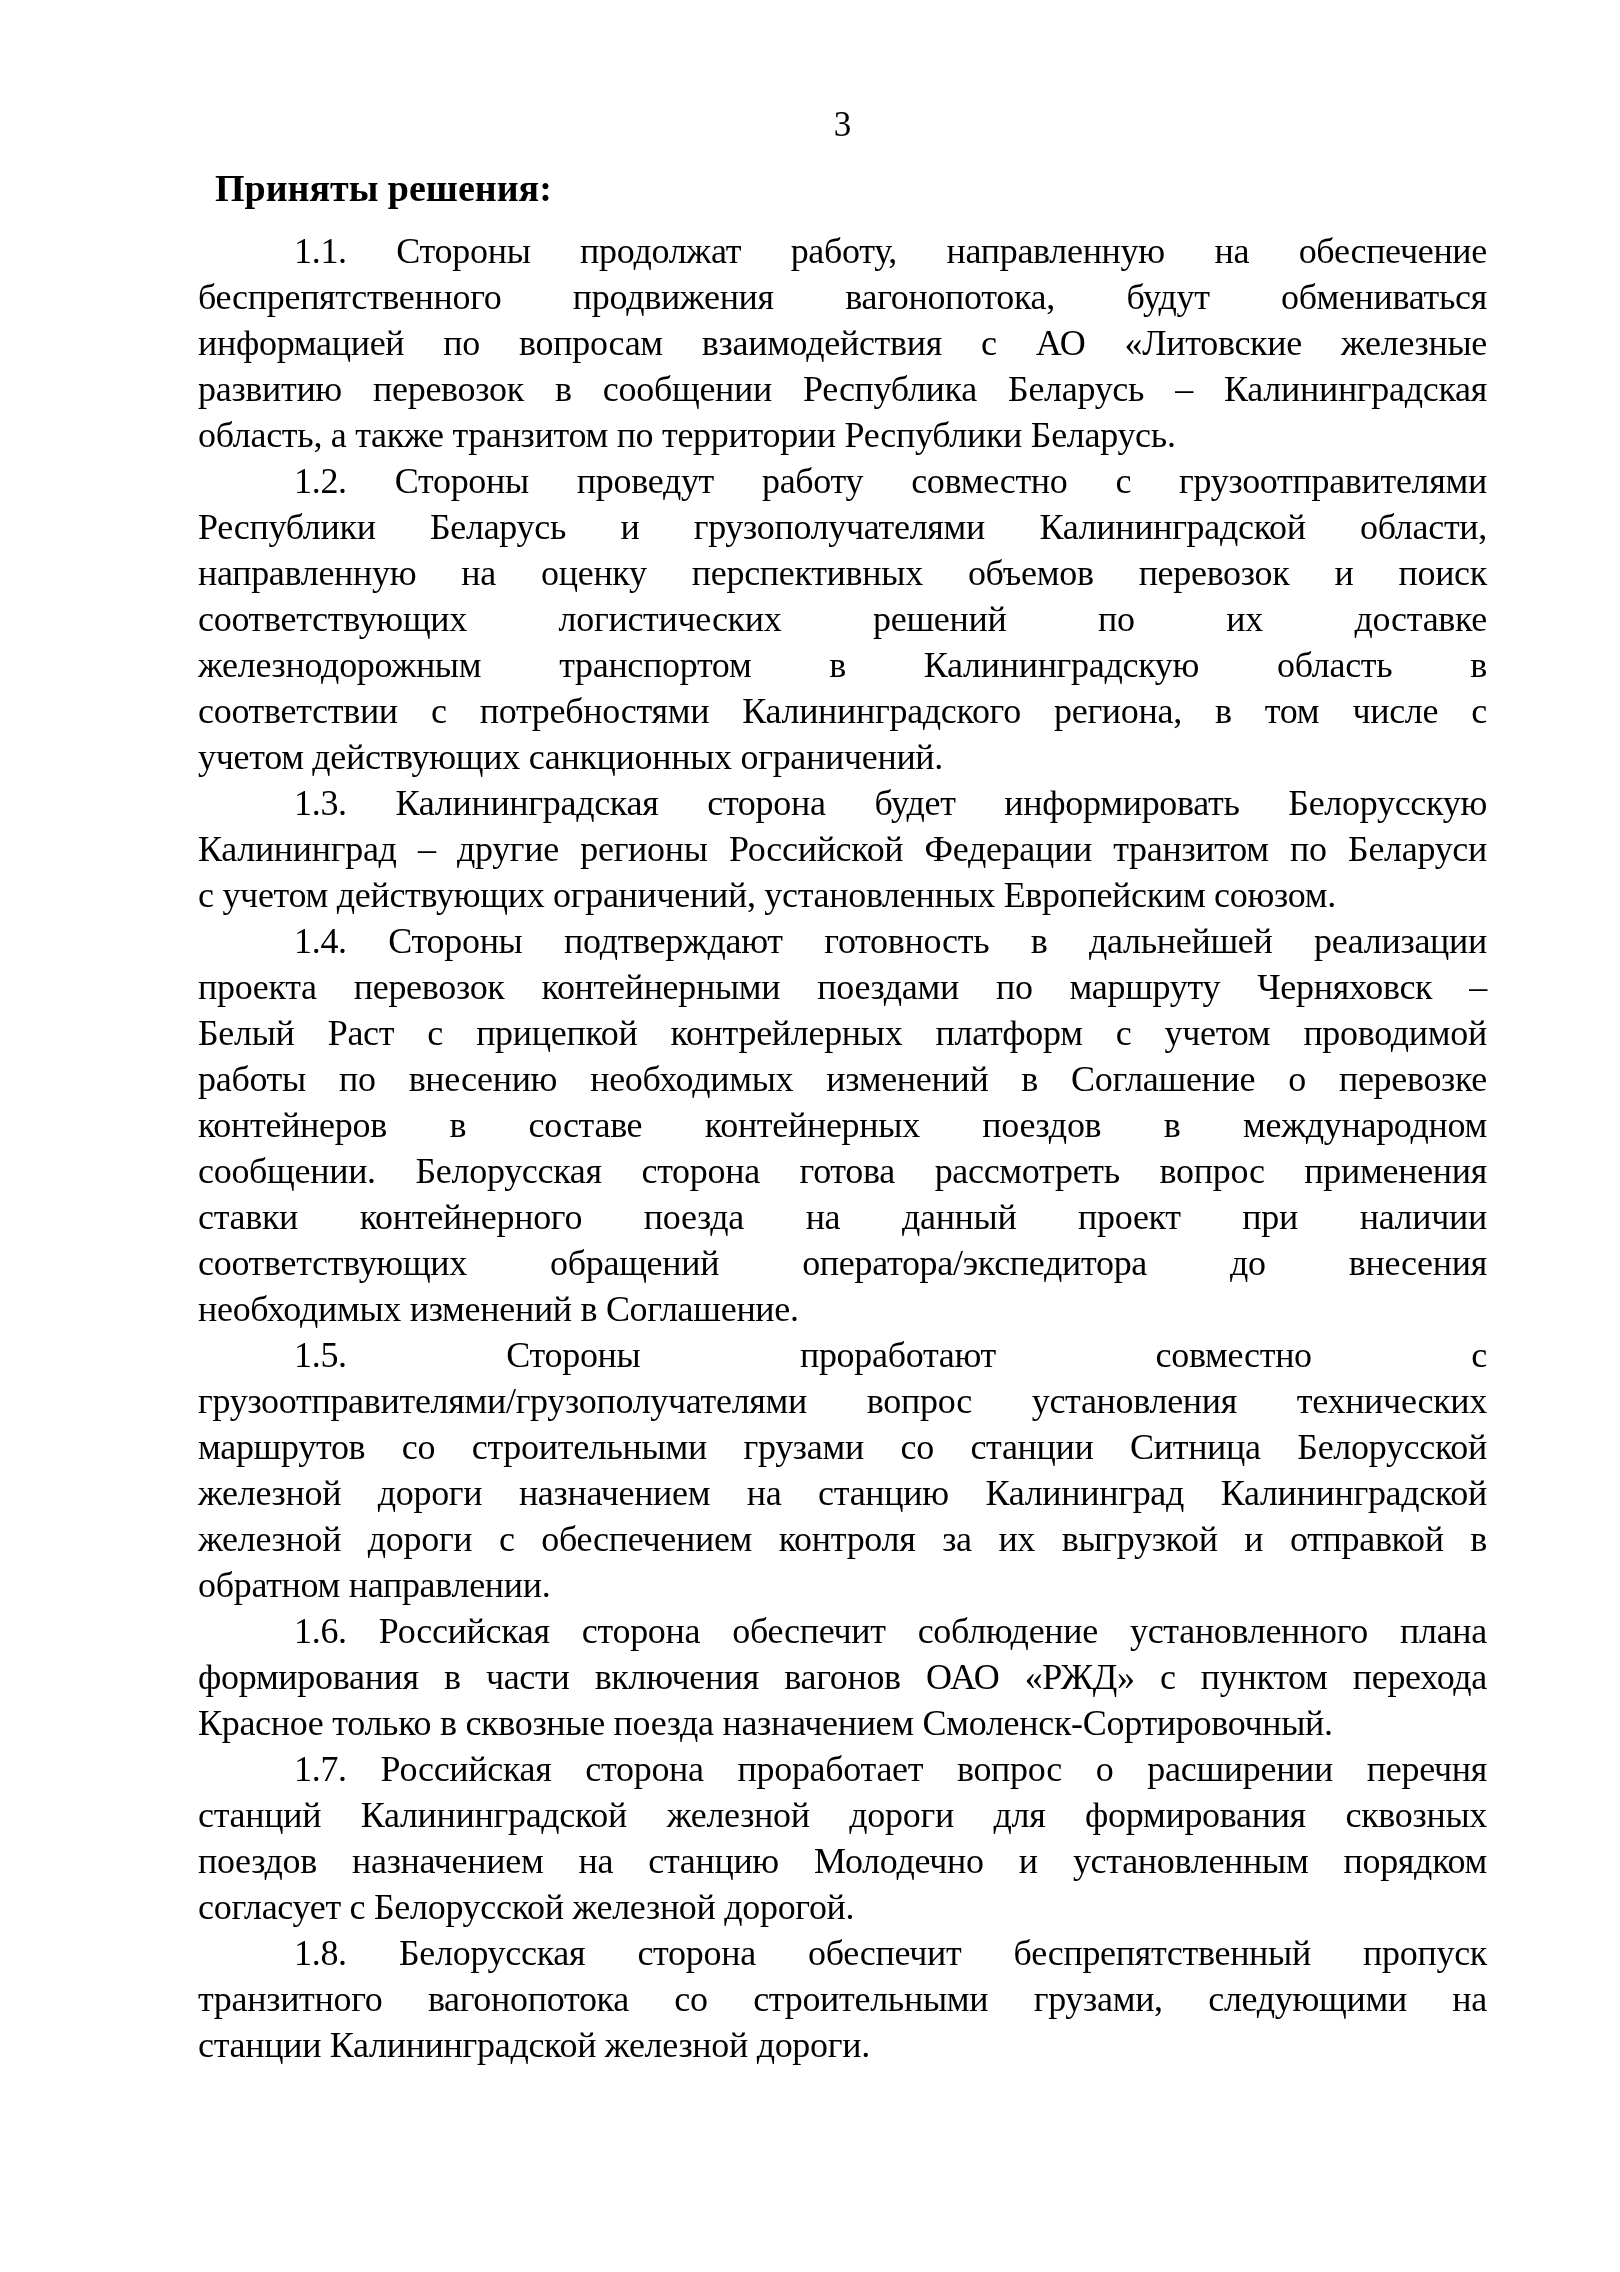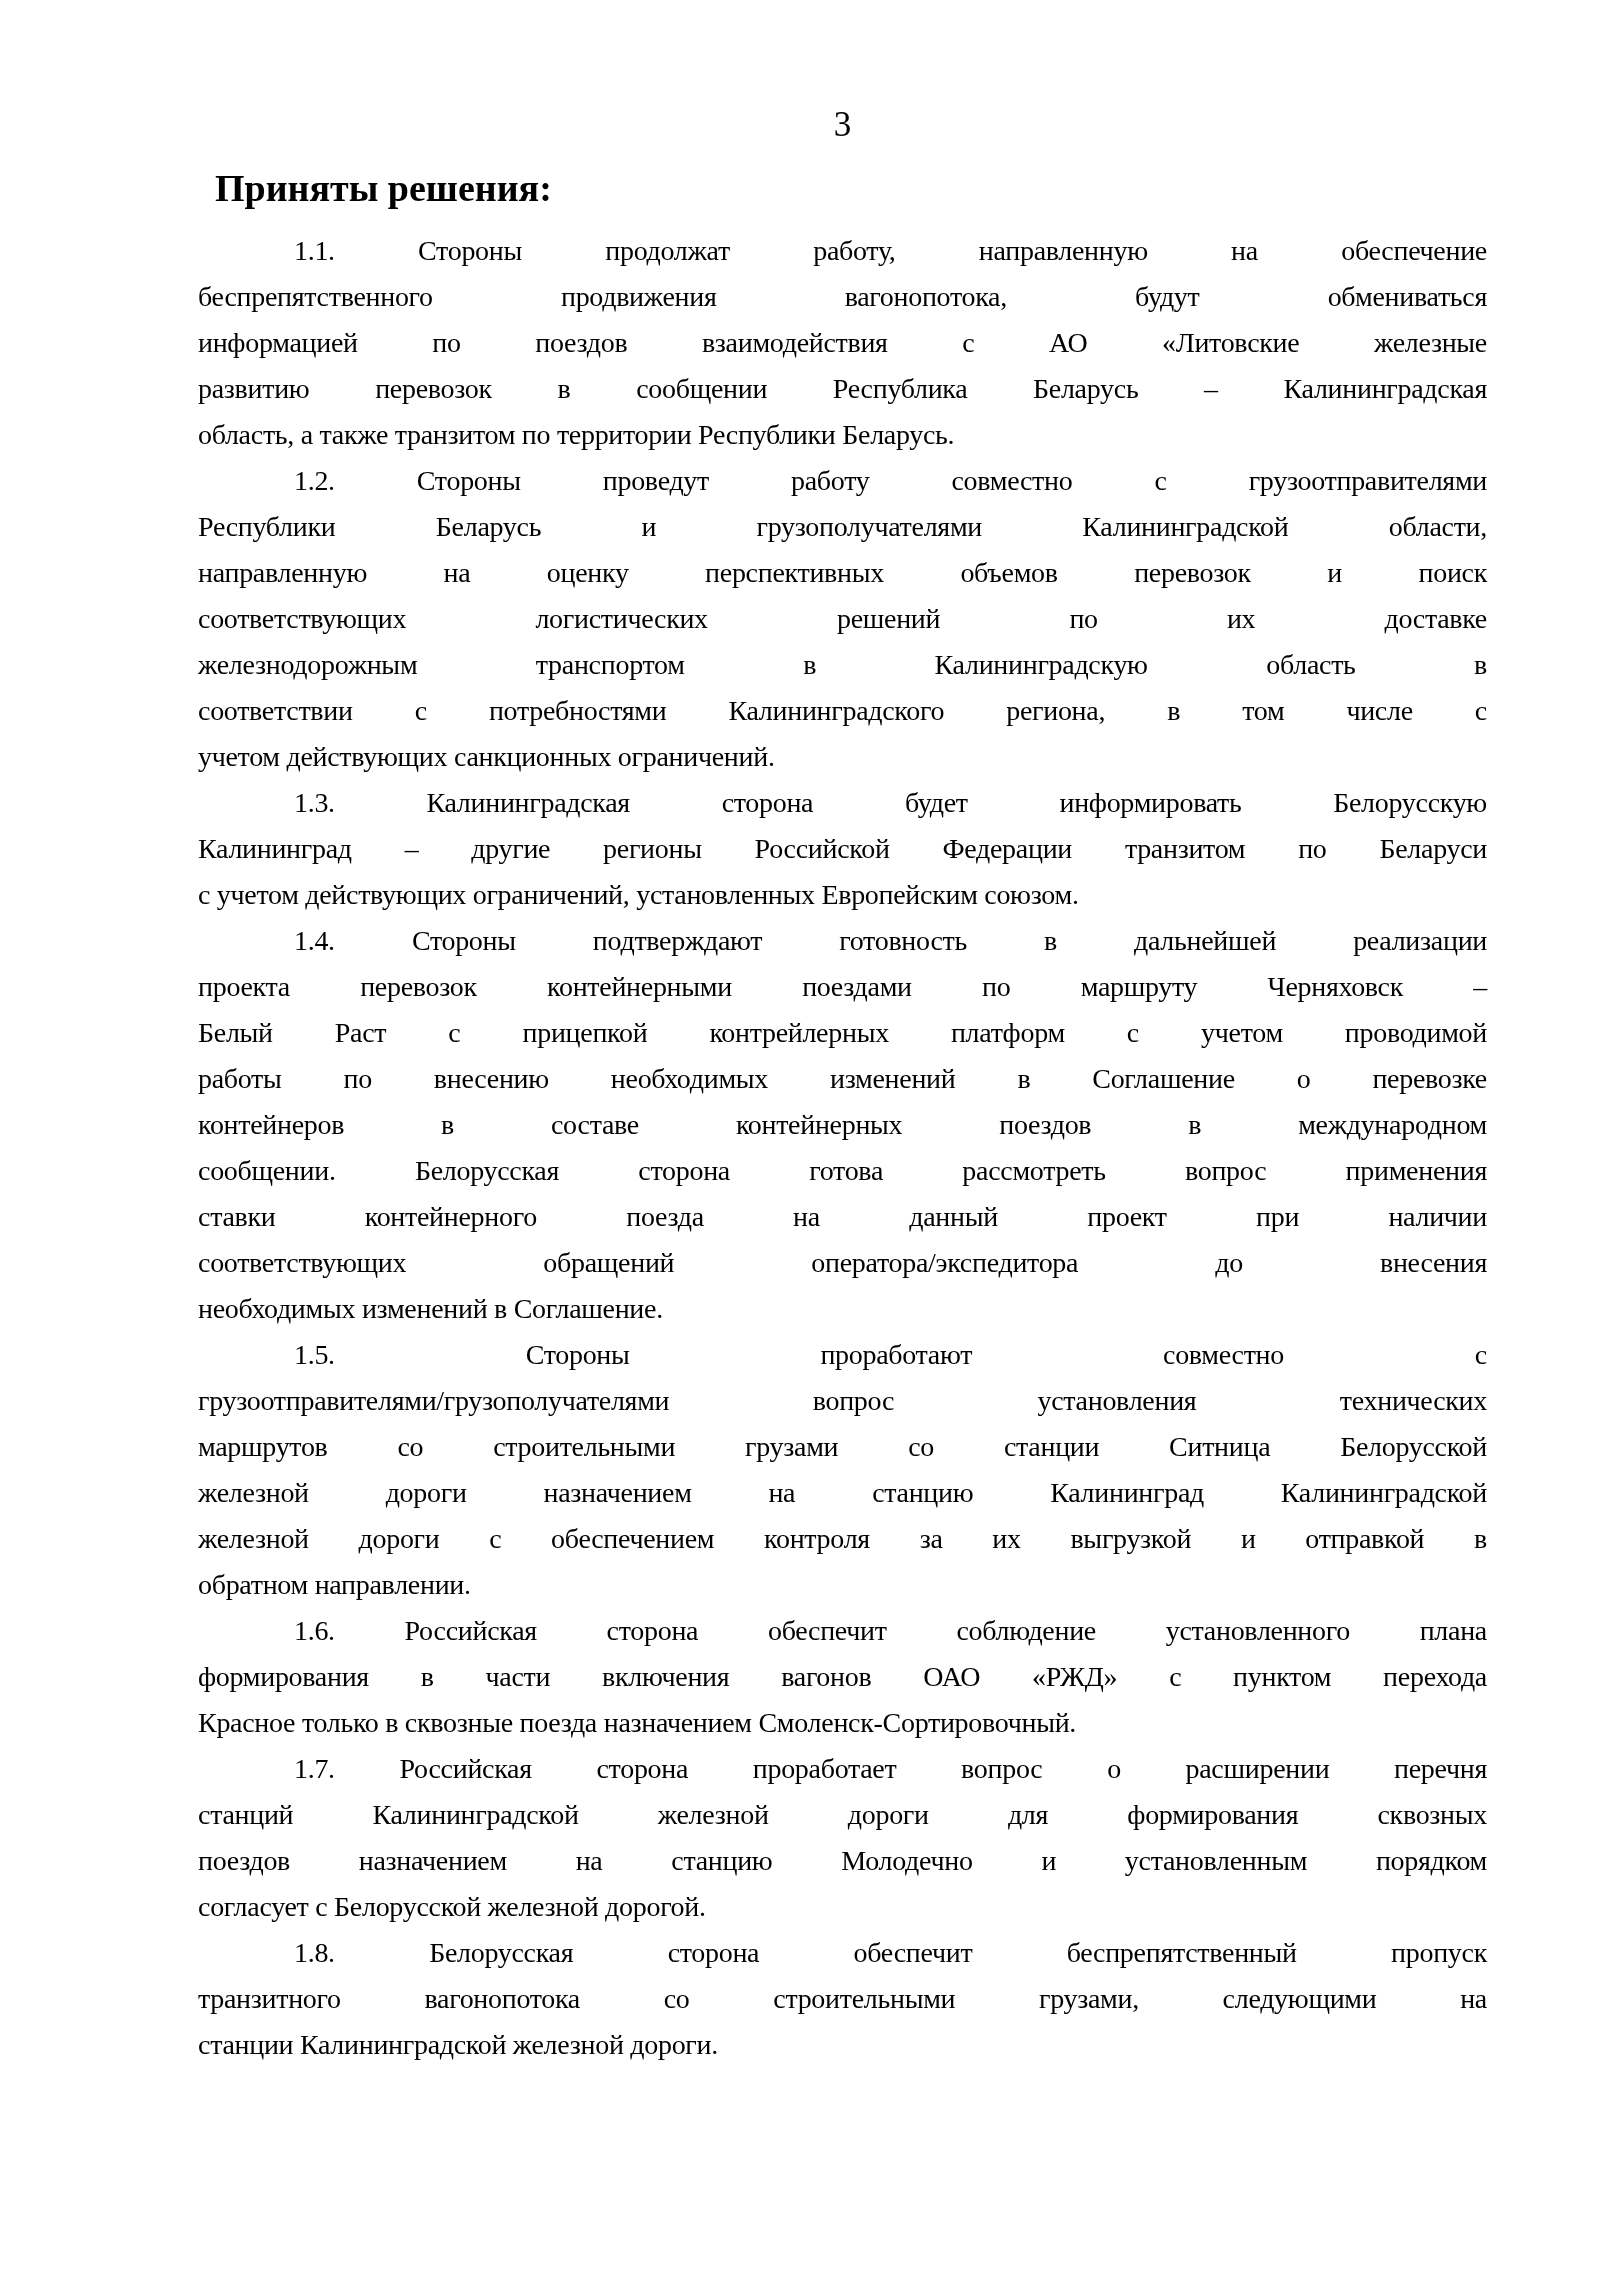--- a/index.html
+++ b/index.html
@@ -33,21 +33,21 @@
     margin: 17px;
     font-size: 38px;
     font-weight: bold;
     line-height: 46px;
     text-align: left;
   }
   .para {
     margin: 0;
   }
   .line {
-    font-size: 28px;
+    font-size: 36px;
     line-height: 46px;
     letter-spacing: -0.3px;
     white-space: nowrap;       
     text-align: justify;
     text-align-last: justify;  
     width: 100%;
     overflow: visible;
   }
   .line.first {
     text-indent: 96px;        
@@ -60,21 +60,21 @@
 <body>
 
 <div class="page">
   <div class="content">
     <div class="pagenum">3</div>
     <h1 class="heading">Приняты решения:</h1>
     <div id="doc-body">
         <div class="para">
           <div class="line first">1.1. Стороны продолжат работу, направленную на обеспечение</div>
           <div class="line">беспрепятственного продвижения вагонопотока, будут обмениваться</div>
-          <div class="line">информацией по поездов взаимодействия с АО «Литовские железные</div>
+          <div class="line">информацией по вопросам взаимодействия с АО «Литовские железные</div>
           <div class="line">развитию перевозок в сообщении Республика Беларусь – Калининградская</div>
           <div class="line last">область, а также транзитом по территории Республики Беларусь.</div>
         </div>
         <div class="para">
           <div class="line first">1.2. Стороны проведут работу совместно с грузоотправителями</div>
           <div class="line">Республики Беларусь и грузополучателями Калининградской области,</div>
           <div class="line">направленную на оценку перспективных объемов перевозок и поиск</div>
           <div class="line">соответствующих логистических решений по их доставке</div>
           <div class="line">железнодорожным транспортом в Калининградскую область в</div>
           <div class="line">соответствии с потребностями Калининградского региона, в том числе с</div>

